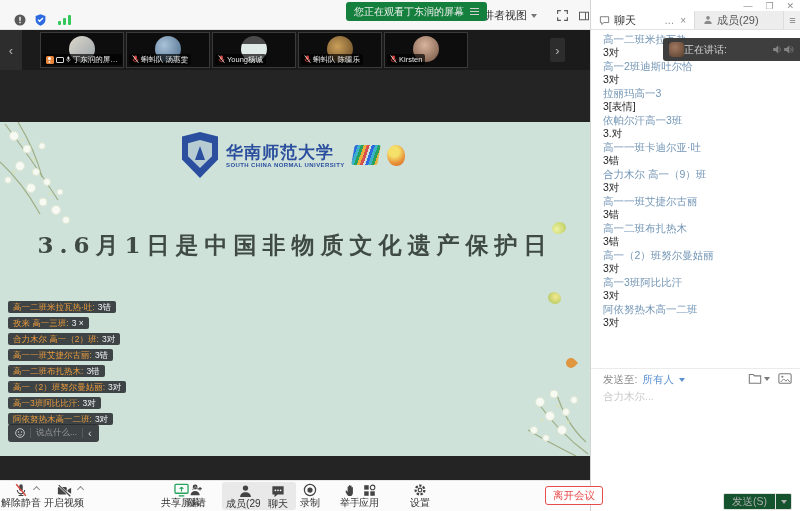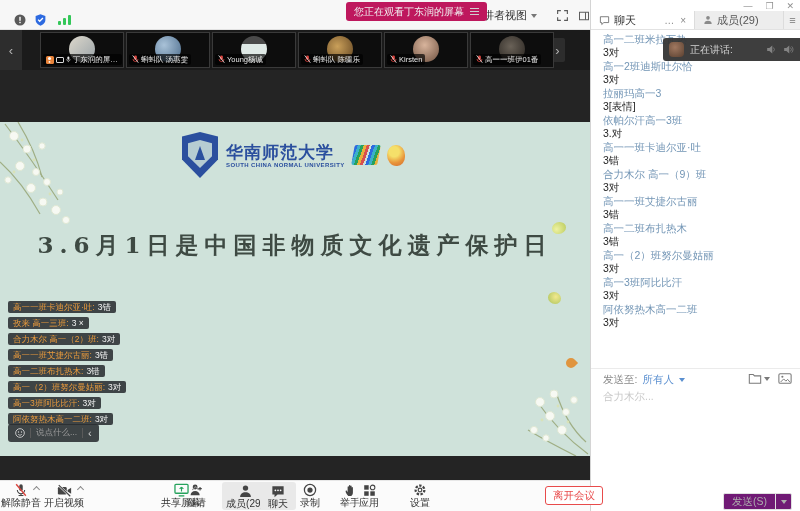--- a/index.html
+++ b/index.html
@@ -6,21 +6,21 @@
   html,body { width:800px; height:511px; overflow:hidden; }
   body { font-family:"Liberation Sans", sans-serif; background:#fff; }
   .root { position:relative; width:800px; height:511px; overflow:hidden; background:#fff; }
   .abs { position:absolute; }
 
   
   .topbar { position:absolute; left:0; top:0; width:590px; height:30px; background:#f7f7f7; border-bottom:1px solid #e2e2e2; }
   .timer { position:absolute; left:418px; top:9px; font-size:11px; color:#2f2f2f; }
   .viewmode { position:absolute; left:455px; top:8px; display:flex; align-items:center; gap:4px; font-size:11px; color:#2f2f2f; }
   .caret-down { width:0; height:0; border-left:3.5px solid transparent; border-right:3.5px solid transparent; border-top:4px solid #777; display:inline-block; }
-  .tooltip { position:absolute; left:346px; top:2px; height:19px; background:#be185d; border-radius:3px; color:#f0f0f0; font-size:10px; display:flex; align-items:center; gap:6px; padding:0 8px; z-index:30; }
+  .tooltip { position:absolute; left:346px; top:2px; height:19px; background:#15803d; border-radius:3px; color:#f0f0f0; font-size:10px; display:flex; align-items:center; gap:6px; padding:0 8px; z-index:30; }
   .menu-lines { width:9px; height:7px; border-top:1.4px solid #cfcfcf; border-bottom:1.4px solid #cfcfcf; position:relative; }
   .menu-lines::after { content:""; position:absolute; left:0; right:0; top:1.6px; border-top:1.4px solid #cfcfcf; }
 
   
   .filmstrip { position:absolute; left:0; top:30px; width:590px; height:40px; background:#1b1b1b; }
   .fprev { position:absolute; left:0; top:30px; width:22px; height:40px; background:#2d2d2d; color:#b5b5b5; font-size:13px; display:flex; align-items:center; justify-content:center; cursor:pointer; }
   .fnext { position:absolute; left:550px; top:38px; width:15px; height:24px; background:#2d2d2d; color:#b5b5b5; font-size:13px; display:flex; align-items:center; justify-content:center; border-radius:2px; }
   .thumb { position:absolute; top:32px; width:84px; height:36px; background:#0d0d0d; border:1px solid #3a3a3a; overflow:hidden; }
   .av { position:absolute; left:50%; top:3px; transform:translateX(-50%); width:26px; height:26px; border-radius:50%; }
   .av1 { background:linear-gradient(135deg,#ddd8cc,#9aa3a8); }
@@ -56,21 +56,21 @@
   .danmaku { position:absolute; left:8px; top:301px; z-index:20; }
   .dbar { display:table; background:rgba(42,46,49,.88); border-radius:2px; padding:1px 5px; margin-bottom:4px; font-size:8.5px; line-height:10px; white-space:nowrap; }
   .dname { color:#e89a3c; }
   .dtext { color:#f2f2f2; margin-left:3px; }
   .dinput { position:absolute; left:8px; top:424px; height:18px; background:rgba(42,46,49,.88); border-radius:3px; display:flex; align-items:center; gap:5px; padding:0 7px; z-index:20; }
   .dsep { width:1px; height:10px; background:#5a5a5a; }
   .dplaceholder { color:#9a9a9a; font-size:8.5px; }
   .dcollapse { color:#cfcfcf; font-size:11px; line-height:10px; }
 
   
-  .speaking { position:absolute; left:663px; top:38px; width:137px; height:23px; background:rgba(52,52,52,.95); border-radius:3px 0 0 3px; display:flex; align-items:center; gap:6px; padding:0 6px; z-index:25; }
+  .speaking { position:absolute; left:663px; top:38px; width:137px; height:23px; background:rgba(52,52,52,.95); border-radius:3px 0 0 3px; display:flex; align-items:center; padding:0 6px; z-index:25; }
   .speak-av { width:15px; height:15px; border-radius:4px; background:radial-gradient(circle at 40% 35%,#a07860,#5a4030); flex:0 0 auto; }
   .speak-label { color:#d4d4d4; font-size:10px; flex:1 1 auto; white-space:nowrap; overflow:hidden; }
 
   
   .chat-panel { position:absolute; left:590px; top:0; width:210px; height:511px; background:#fff; border-left:1px solid #d4d4d4; }
   .winctrl { position:absolute; right:6px; top:1px; display:flex; gap:13px; color:#909090; font-size:9px; z-index:5; }
   .tabrow { position:absolute; left:0; top:11px; width:210px; height:19px; background:#efefef; border-bottom:1px solid #e2e2e2; display:flex; }
   .tab { display:flex; align-items:center; gap:4px; font-size:11px; padding:0 8px; }
   .tab-chat { width:103px; background:#fff; color:#333; }
   .tab-extra { margin-left:auto; display:flex; align-items:center; gap:6px; color:#8a8a8a; font-size:10px; }
@@ -79,21 +79,21 @@
   .msgs { position:absolute; left:12px; top:33px; width:190px; }
   .msg { margin-bottom:1px; }
   .msg .mname { color:#7295b5; font-size:10.5px; line-height:13px; white-space:nowrap; overflow:hidden; }
   .msg .mtext { color:#262626; font-size:10.5px; line-height:13px; }
   .chat-div { position:absolute; left:0; top:368px; width:210px; height:1px; background:#ebebeb; }
   .sendto { position:absolute; left:12px; top:373px; display:flex; align-items:center; gap:5px; font-size:10.5px; }
   .sendto .lbl { color:#8a8a8a; }
   .sendto .val { color:#5a8fd0; }
   .chat-placeholder { position:absolute; left:12px; top:390px; color:#c9c9c9; font-size:10.5px; }
   .chat-icons { position:absolute; right:8px; top:372px; display:flex; align-items:center; gap:8px; }
-  .send-btn { position:absolute; right:8px; top:493px; display:flex; border:1px solid #e0e0e0; border-radius:2px; background:#701a75; height:17px; align-items:stretch; }
+  .send-btn { position:absolute; right:8px; top:493px; display:flex; border:1px solid #e0e0e0; border-radius:2px; background:#14532d; height:17px; align-items:stretch; }
   .send-main { padding:0 8px; font-size:10.5px; color:#adadad; display:flex; align-items:center; }
   .send-caret { width:16px; border-left:1px solid #e0e0e0; display:flex; align-items:center; justify-content:center; }
   .send-caret i { width:0; height:0; border-left:3px solid transparent; border-right:3px solid transparent; border-top:4px solid #adadad; }
 
   
   .toolbar { position:absolute; left:0; top:480px; width:590px; height:31px; background:#fbfbfb; border-top:1px solid #e7e7e7; }
   .titem { position:absolute; top:482px; width:44px; text-align:center; cursor:pointer; }
   .titem .ticon { height:15px; display:flex; align-items:flex-end; justify-content:center; }
   .titem .tlabel { font-size:10px; color:#333; line-height:12px; white-space:nowrap; }
   .titem.active { background:#e9e9e9; border-radius:3px; padding-top:1px; }
@@ -211,31 +211,20 @@
   </div>
   <div class="thumb" style="left:384px">
     <div class="av av5"></div>
     <div class="vlabel">
       <svg width="7" height="9" viewBox="0 0 8 11">
           <rect x="2.3" y="0.5" width="3.4" height="5.4" rx="1.7" fill="#d9443e"></rect>
           <path d="M1 5a3 3 0 0 0 6 0" stroke="#d9443e" stroke-width="1" fill="none"></path>
           <line x1="0.5" y1="0.5" x2="7.5" y2="9.5" stroke="#fff" stroke-width="0.9"></line>
         </svg>
       <span class="vname">Kirsten</span>
-    </div>
-  </div>
-  <div class="thumb" style="left:470px">
-    <div class="av av6"></div>
-    <div class="vlabel">
-      <svg width="7" height="9" viewBox="0 0 8 11">
-          <rect x="2.3" y="0.5" width="3.4" height="5.4" rx="1.7" fill="#d9443e"></rect>
-          <path d="M1 5a3 3 0 0 0 6 0" stroke="#d9443e" stroke-width="1" fill="none"></path>
-          <line x1="0.5" y1="0.5" x2="7.5" y2="9.5" stroke="#fff" stroke-width="0.9"></line>
-        </svg>
-      <span class="vname">高一一班伊01番</span>
     </div>
   </div>
 
   <div class="stage"></div>
   <div class="slide">
     <svg width="100" height="120" viewBox="0 0 100 120" style="position:absolute;left:0;top:0">
       <g stroke="#9fae84" stroke-width="1.2" fill="none">
         <path d="M5 2 Q30 35 58 78"></path>
           <path d="M18 0 Q35 28 42 55"></path>
           <path d="M0 40 Q22 60 40 92"></path>
@@ -297,21 +286,21 @@
       <g fill="#d8e2b8">
           <circle cx="70" cy="34" r="1.4"></circle>
           <circle cx="54" cy="48" r="1.4"></circle>
           <circle cx="80" cy="50" r="1.4"></circle>
         </g>
     </svg>
   </div>
 
   <div class="danmaku">
     <div class="dbar">
-        <span class="dname">高一一班卡迪尔亚·吐:</span>
+        <span class="dname">高一二班米拉瓦热·吐:</span>
         <span class="dtext">3错</span>
       </div>
     <div class="dbar">
         <span class="dname">孜来 高一三班:</span>
         <span class="dtext">3 ×</span>
       </div>
     <div class="dbar">
         <span class="dname">合力木尔 高一（2）班:</span>
         <span class="dtext">3对</span>
       </div>

